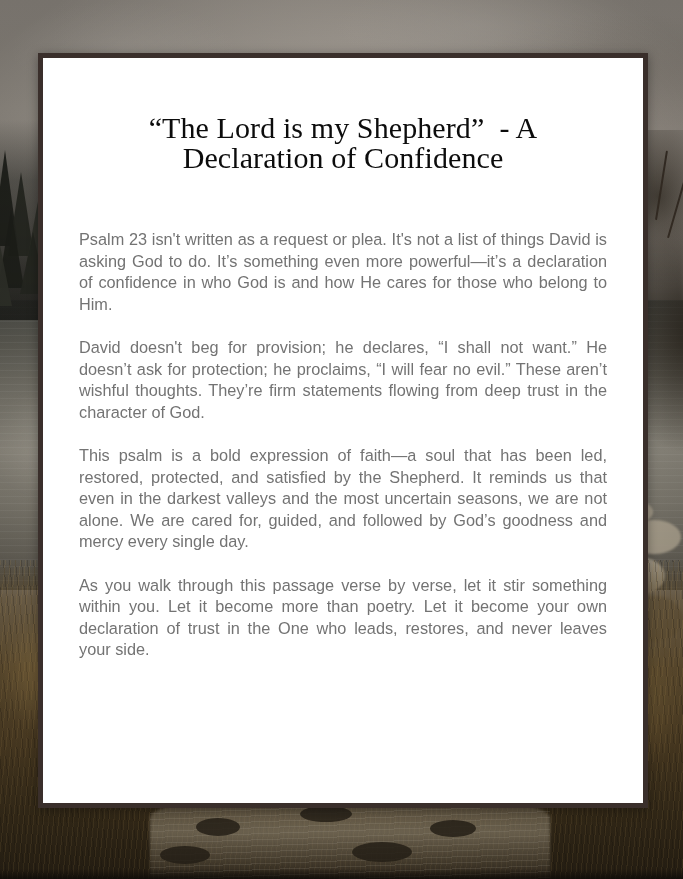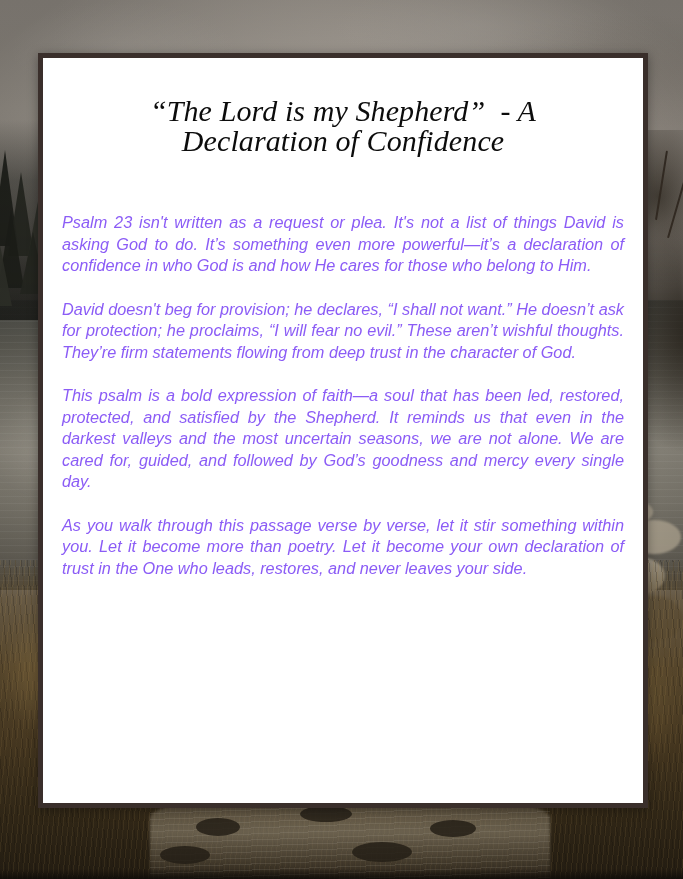--- a/index.html
+++ b/index.html
@@ -218,22 +218,21 @@
     background: #ffffff;
     border: 5px solid #3a2f2b;
     box-sizing: border-box;
     box-shadow: 0 2px 10px rgba(0,0,0,.35);
     overflow: hidden;
   }
 
   .doc-inner {
     position: absolute;
     inset: 0;
-    padding: 0;
-    font-style: italic;
+    padding: 17px;
   }
 
   .doc-title {
     margin: 0;
     padding: 38px 36px 0 36px;
     text-align: center;
     font-family: "Liberation Serif", "DejaVu Serif", serif;
     font-size: 30px;
     font-weight: 400;
     line-height: 1.0;
@@ -244,21 +243,21 @@
 
   .doc-body {
     padding: 0 19px 0 19px;
   }
 
   .doc-para {
     margin: 0 0 22px 0;
     font-family: "Liberation Sans", sans-serif;
     font-size: 16.3px;
     line-height: 21.5px;
-    color: #8b5cf6;
+    color: #737373;
     text-align: justify;
     text-justify: inter-word;
     -webkit-hyphens: none;
     hyphens: none;
   }
   .doc-para.first { margin-top: 0; }
   .doc-para.last { text-align: justify; margin-bottom: 4px; }
 
   .body-spacer { height: 56px; }
 </style>

